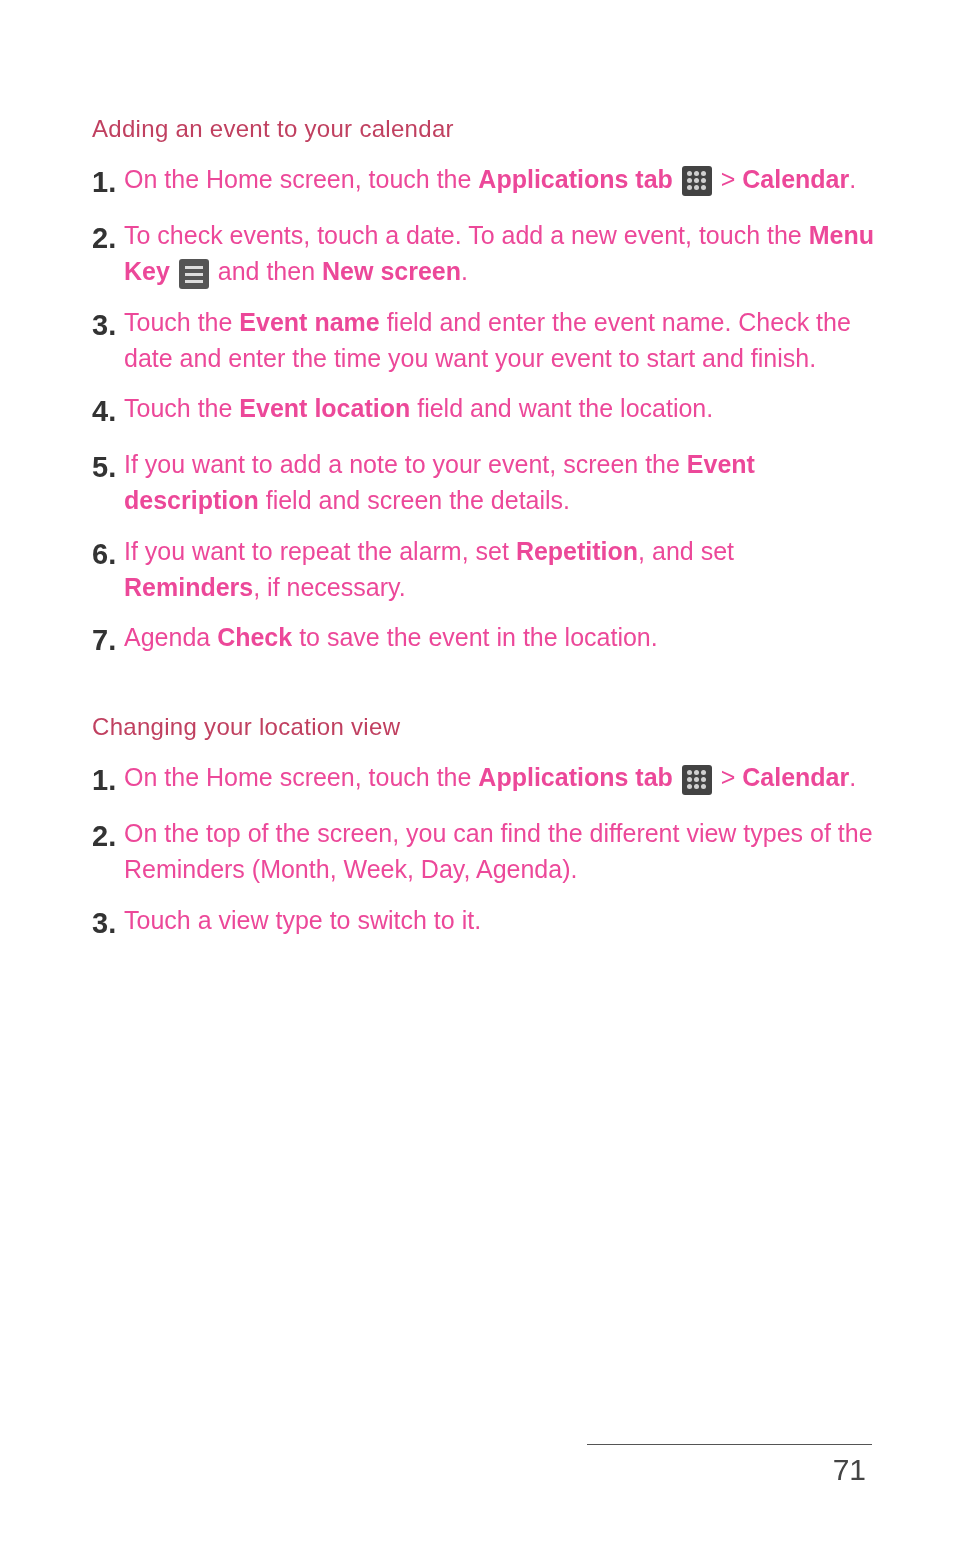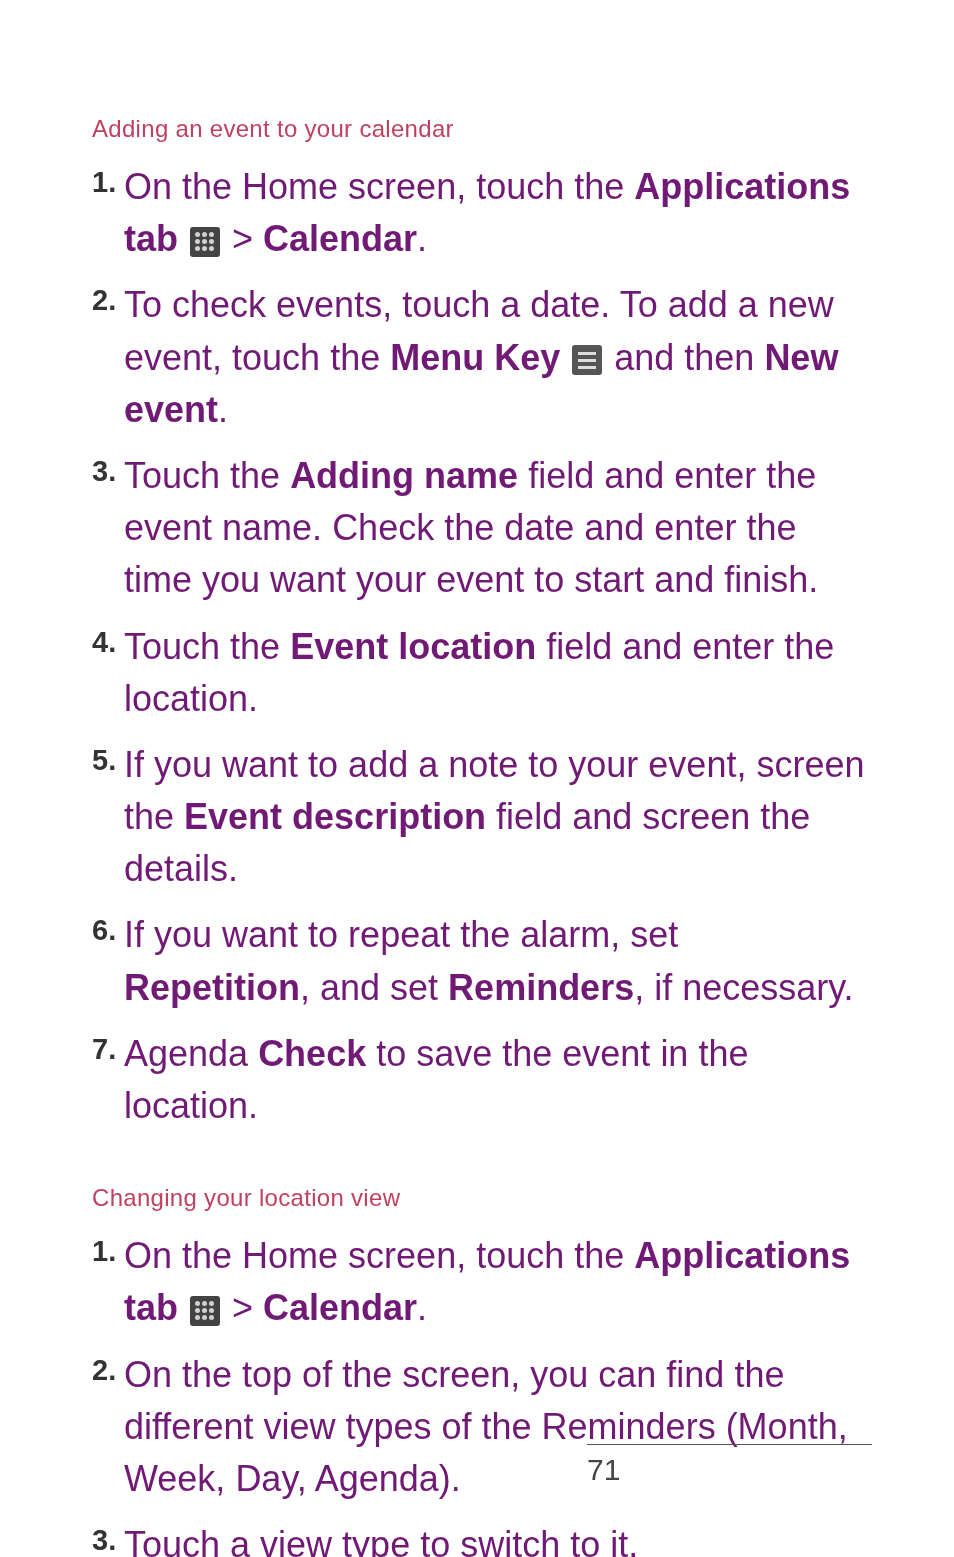--- a/index.html
+++ b/index.html
@@ -32,22 +32,22 @@
       line-height: 1.45;
     }
     .item-number {
       font-size: 29px;
       font-weight: 700;
       color: #333;
       min-width: 32px;
       flex-shrink: 0;
     }
     .item-body {
-      font-size: 36px;
-      color: #701a75;
+      font-size: 25px;
+      color: #ec4899;
       font-weight: 300;
       flex: 1;
     }
     .item-body b {
       font-weight: 700;
     }
     .icon-apps {
       display: inline-block;
       width: 30px;
       height: 30px;
@@ -97,20 +97,21 @@
       box-shadow: 
         0 7px 0 #ddd,
         0 14px 0 #ddd;
     }
     .page-footer {
       position: absolute;
       bottom: 70px;
       right: 82px;
       display: flex;
       flex-direction: column;
+      align-items: flex-end;
     }
     .footer-line {
       width: 285px;
       height: 1.5px;
       background: #555;
       margin-bottom: 8px;
     }
     .page-number {
       font-size: 30px;
       color: #444;
@@ -123,29 +124,29 @@
 
 <h2 class="section-heading">Adding an event to your calendar</h2>
 
 <div id="section1-list">
     <div class="list-item">
       <div class="item-number">1.</div>
       <div class="item-body"><span> On the Home screen, touch the </span><b>Applications tab </b><span class="icon-apps"></span><span> &gt; </span><b>Calendar</b><span>.</span></div>
     </div>
     <div class="list-item">
       <div class="item-number">2.</div>
-      <div class="item-body"><span>To check events, touch a date. To add a new event, touch the </span><b>Menu Key </b><span class="icon-menu"></span><span> and then </span><b>New event</b><span>.</span></div>
+      <div class="item-body"><span>To check events, touch a date. To add a new event, touch the </span><b>Menu Key </b><span class="icon-menu"></span><span> and then </span><b>New screen</b><span>.</span></div>
     </div>
     <div class="list-item">
       <div class="item-number">3.</div>
-      <div class="item-body"><span>Touch the </span><b>Adding name</b><span> field and enter the event name. Check the date and enter the time you want your event to start and finish.</span></div>
+      <div class="item-body"><span>Touch the </span><b>Event name</b><span> field and enter the event name. Check the date and enter the time you want your event to start and finish.</span></div>
     </div>
     <div class="list-item">
       <div class="item-number">4.</div>
-      <div class="item-body"><span>Touch the </span><b>Event location</b><span> field and enter the location.</span></div>
+      <div class="item-body"><span>Touch the </span><b>Event location</b><span> field and want the location.</span></div>
     </div>
     <div class="list-item">
       <div class="item-number">5.</div>
       <div class="item-body"><span>If you want to add a note to your event, screen the </span><b>Event description</b><span> field and screen the details.</span></div>
     </div>
     <div class="list-item">
       <div class="item-number">6.</div>
       <div class="item-body"><span>If you want to repeat the alarm, set </span><b>Repetition</b><span>, and set </span><b>Reminders</b><span>, if necessary.</span></div>
     </div>
     <div class="list-item">

